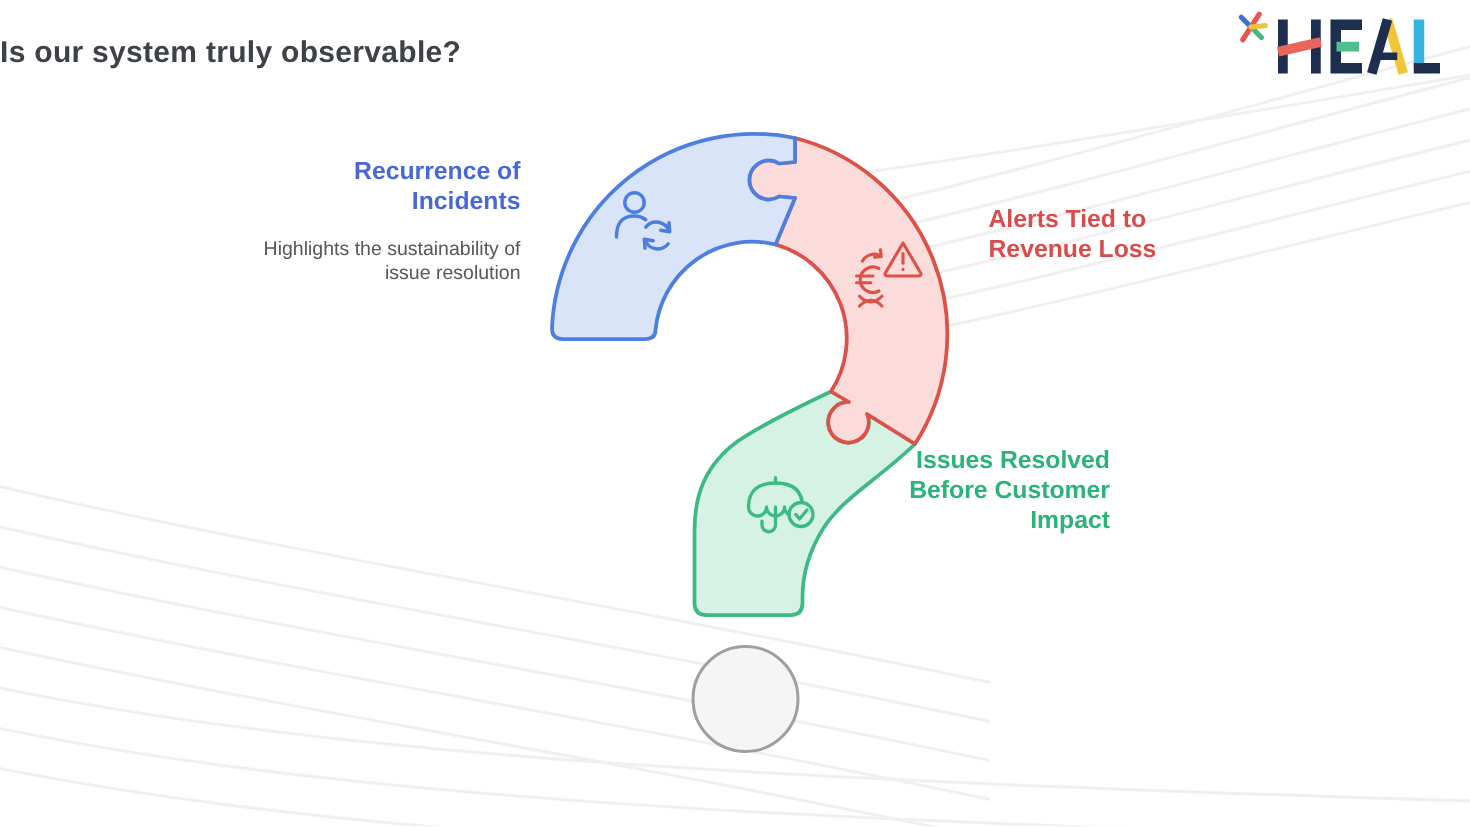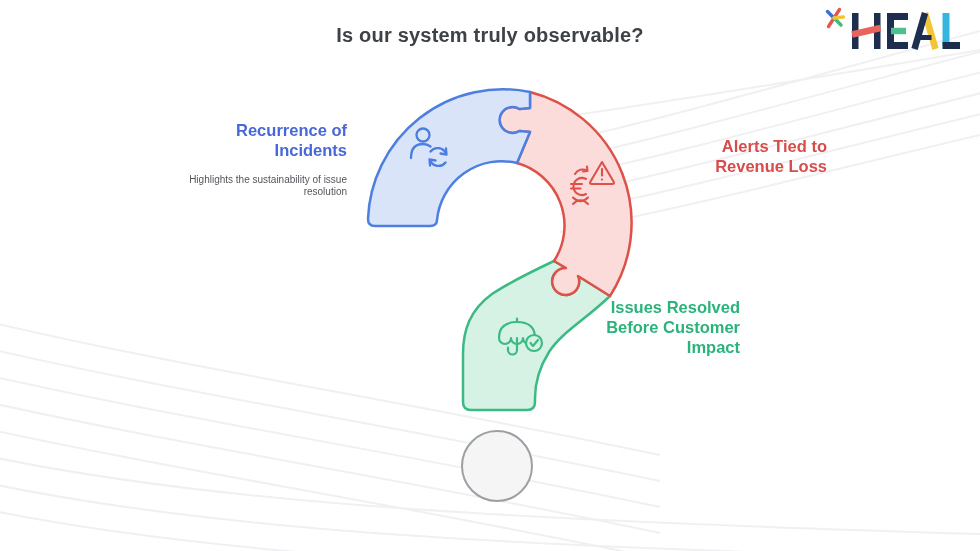--- a/index.html
+++ b/index.html
@@ -4,31 +4,31 @@
 <style>
   html,body{margin:0;padding:0;background:#ffffff;}
   .stage{
     position:relative;width:980px;height:551px;overflow:hidden;background:#ffffff;
     font-family:"Liberation Sans", sans-serif;
   }
   svg{display:block;}
   .bg-waves{position:absolute;left:0;top:0;}
   .puzzle-svg{position:absolute;left:0;top:0;}
   .page-title{
-    position:absolute;top:24px;left:0;right:0;text-align:center;
+    position:absolute;top:24px;left:0;right:0;text-align:left;
     font-size:20px;font-weight:bold;color:#3e4247;letter-spacing:.2px;
   }
   .logo{position:absolute;top:5px;right:8px;width:150px;height:48px;}
   .sr-only{position:absolute;width:1px;height:1px;overflow:hidden;clip:rect(0 0 0 0);white-space:nowrap;}
   .label{position:absolute;}
   .label h3{margin:0 0 13px 0;font-size:16.5px;line-height:1.2;font-weight:bold;}
-  .label p{margin:0;font-size:10px;line-height:1.24;color:#53565b;}
-  .label-blue{left:165px;top:121px;width:182px;text-align:right;}
+  .label p{margin:0;font-size:13px;line-height:1.24;color:#53565b;}
+  .label-blue{left:165px;top:105px;width:182px;text-align:right;}
   .label-blue h3{color:#4868d9;}
-  .label-red{left:659px;top:137px;width:168px;text-align:right;}
+  .label-red{left:659px;top:137px;width:168px;text-align:left;}
   .label-red h3{color:#d94c4c;}
   .label-green{left:590px;top:298px;width:150px;text-align:right;}
   .label-green h3{color:#2bb37b;}
   .label-green p{width:165px;}
 </style>
 </head>
 <body>
 
 <div class="stage">
 

